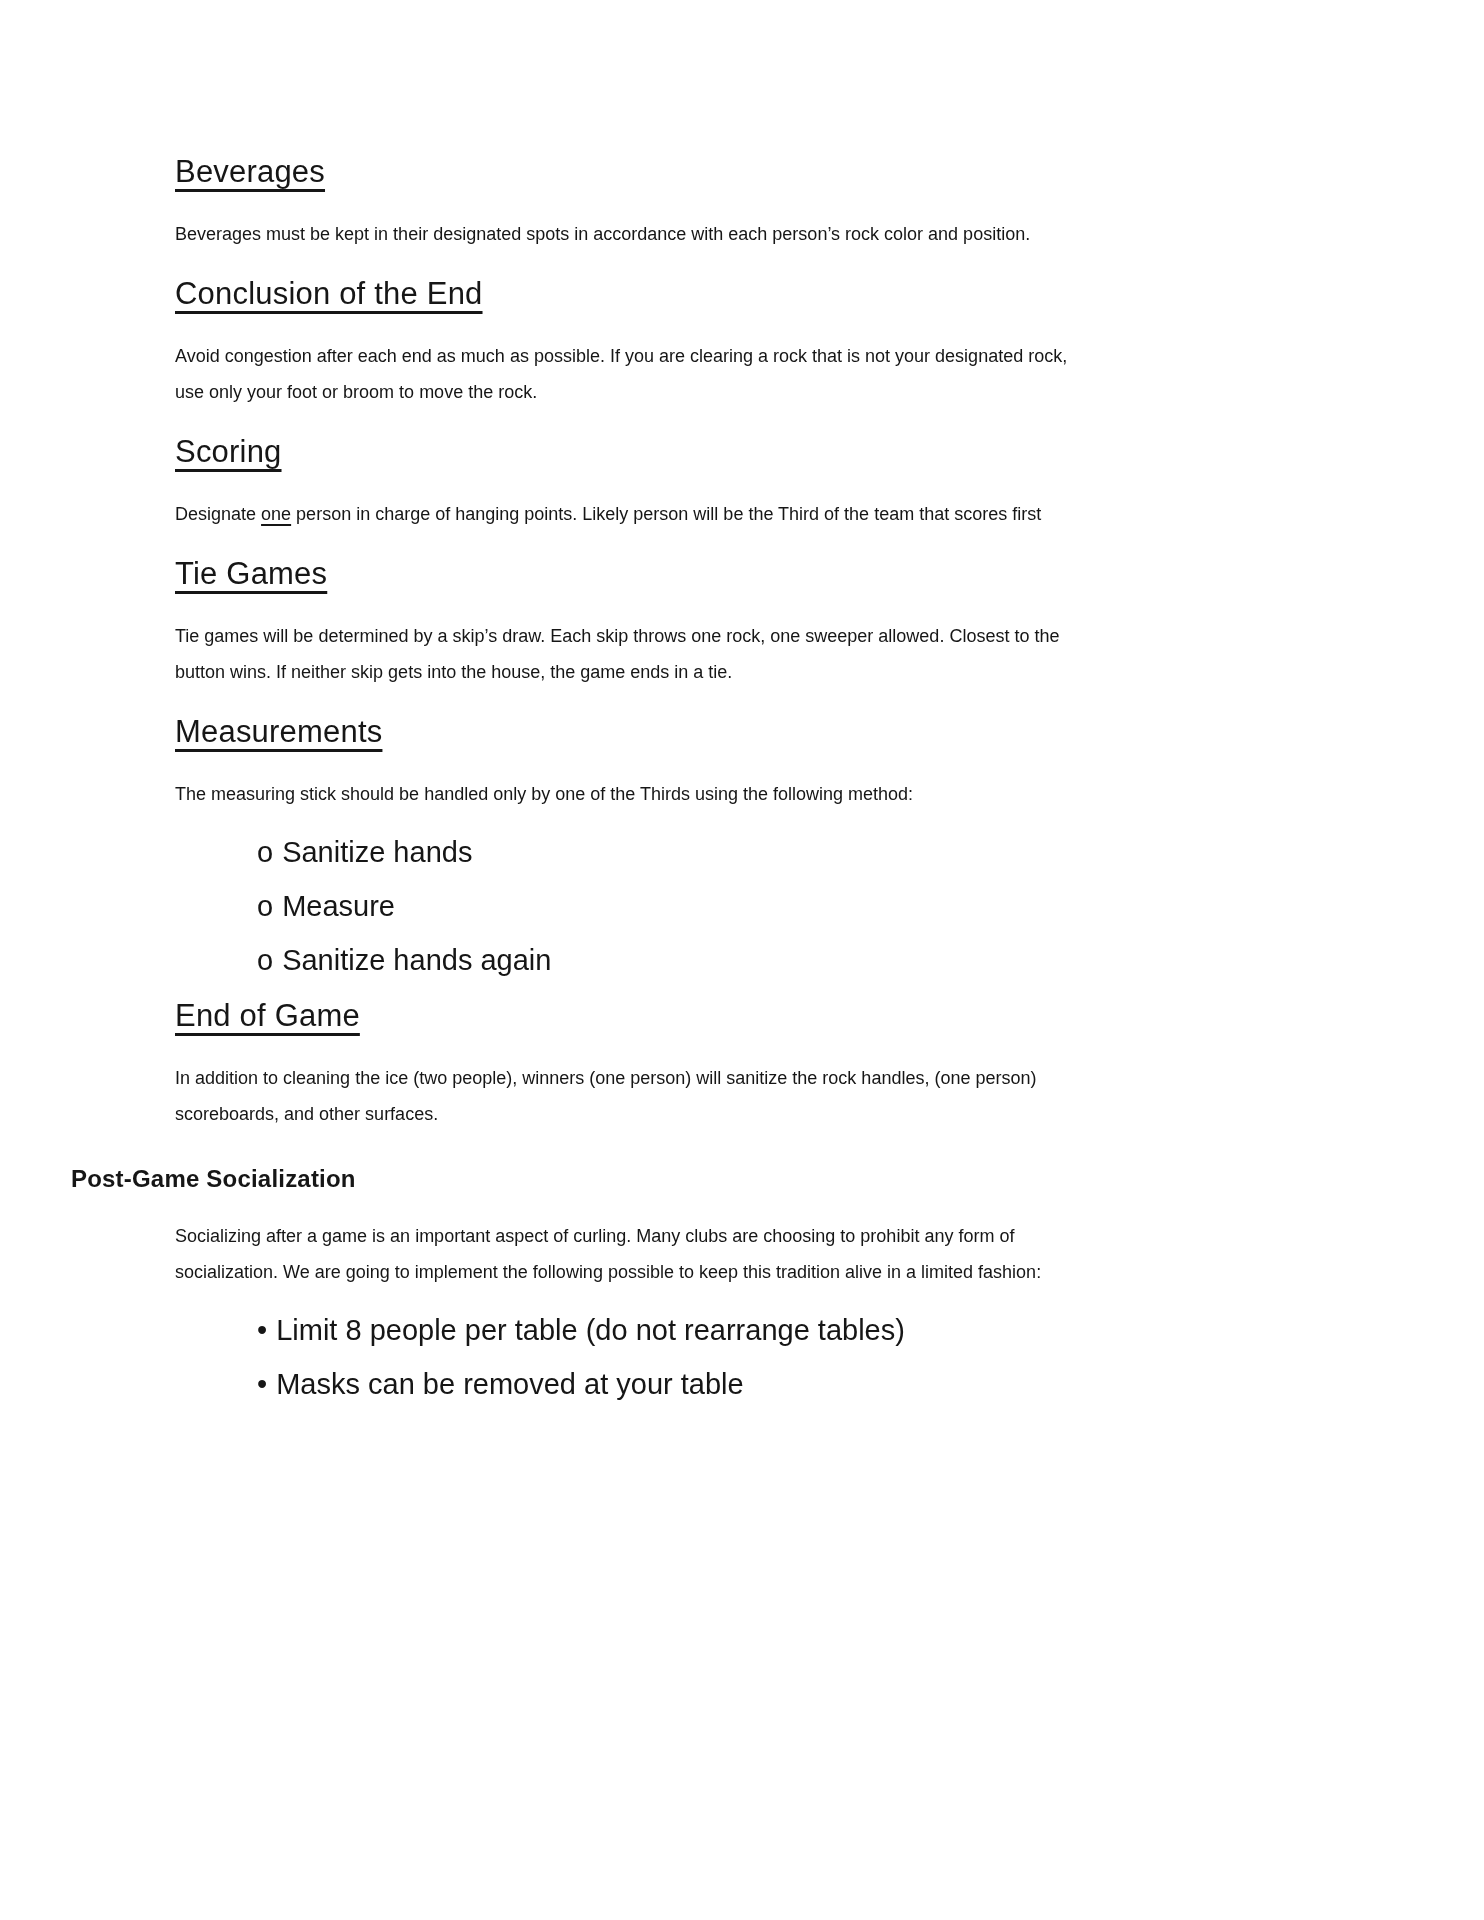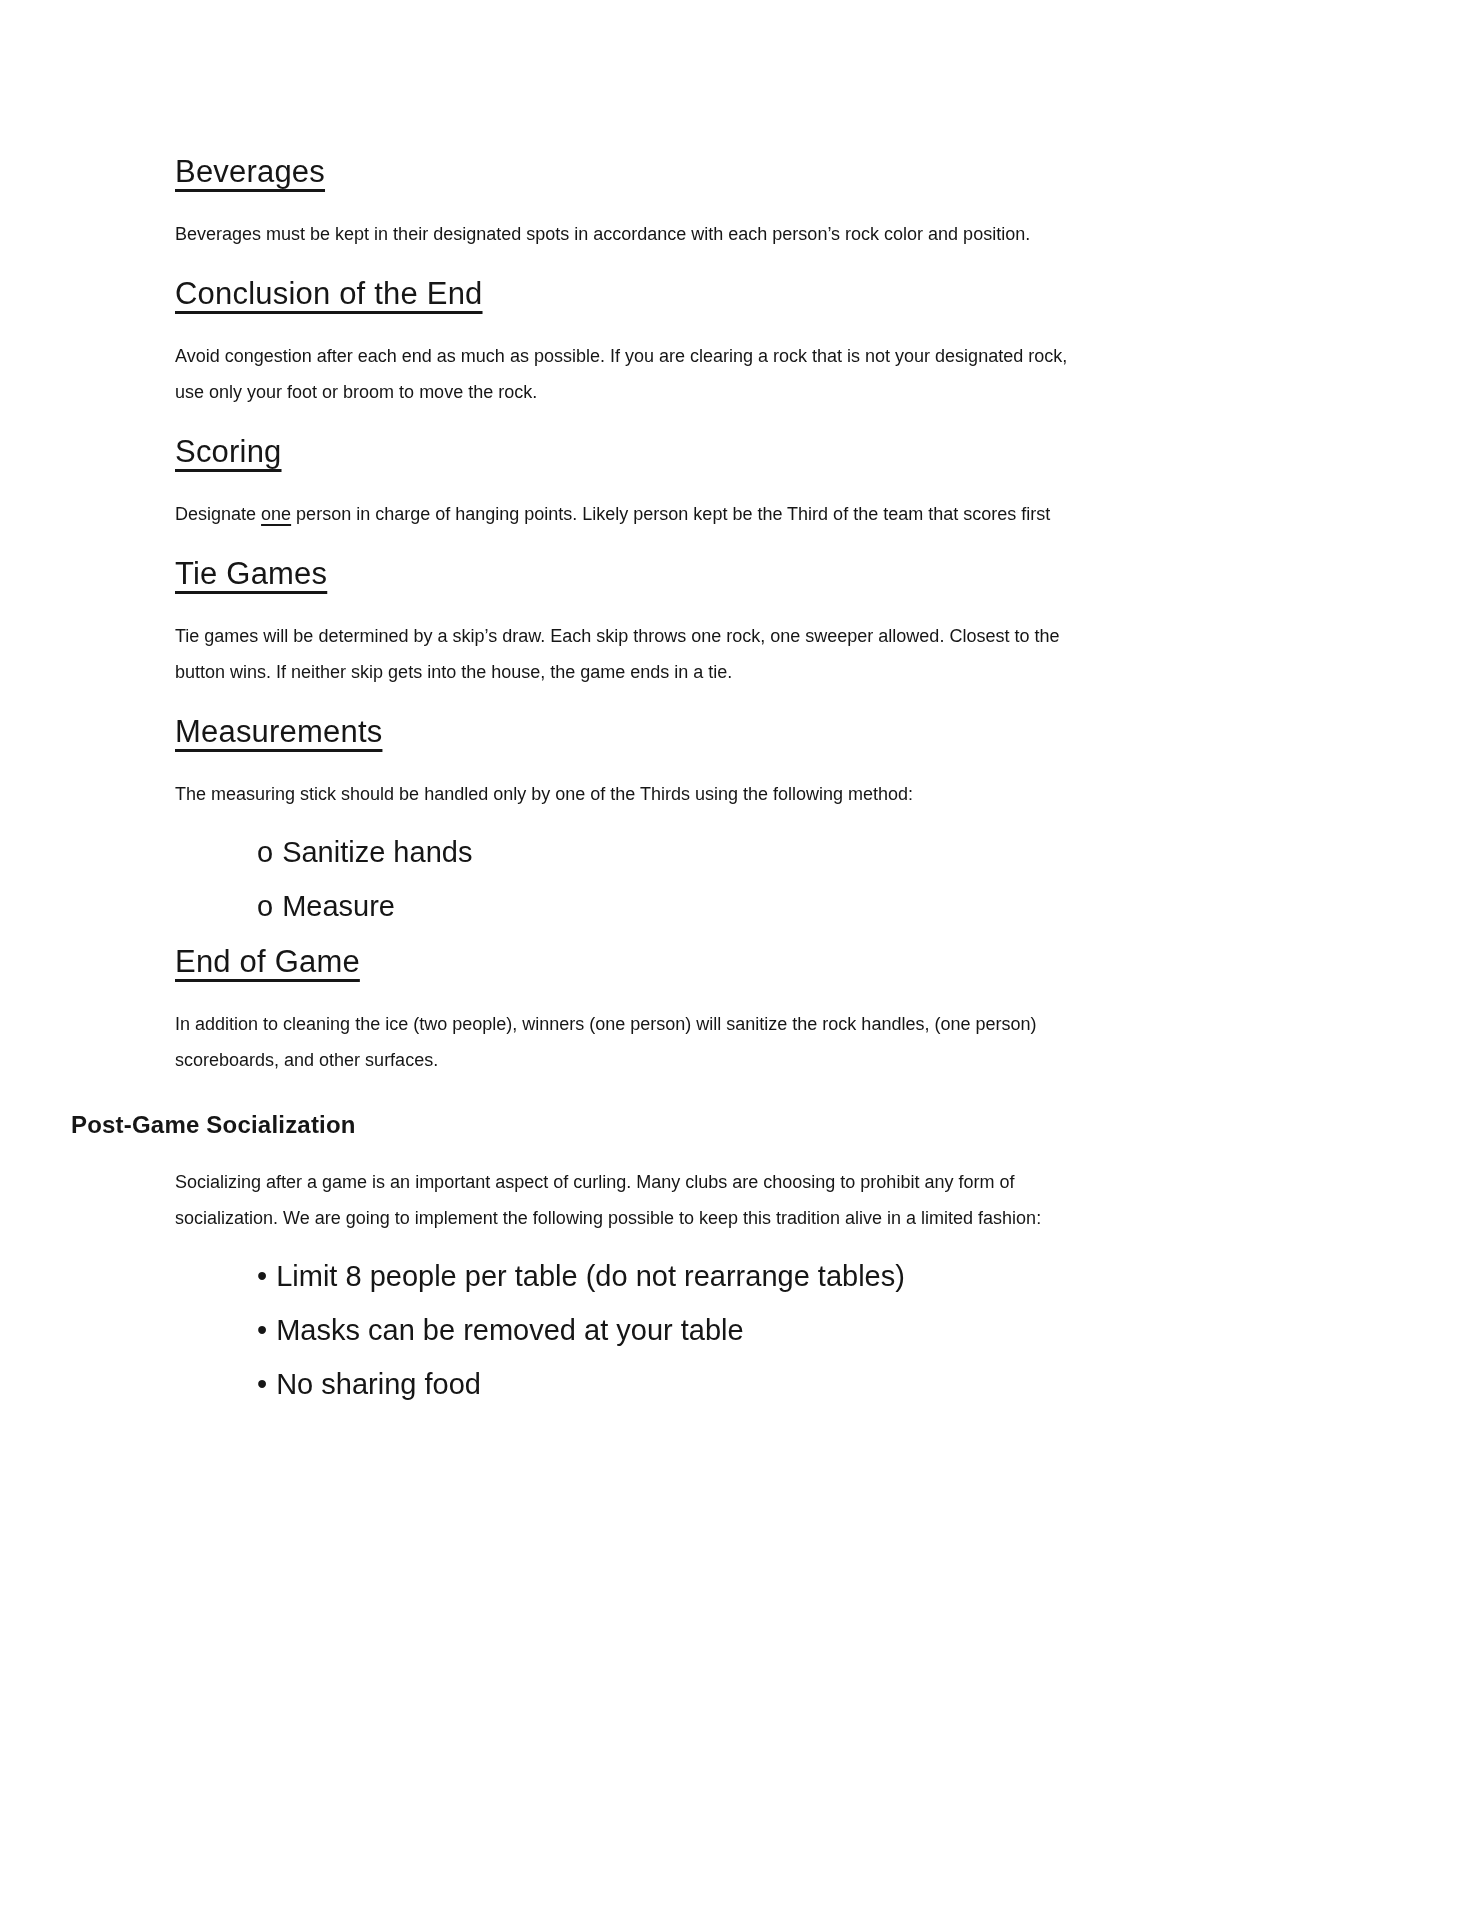--- a/index.html
+++ b/index.html
@@ -63,31 +63,32 @@
   <div class="content">
 
     <h2 class="h2">Beverages</h2>
     <p class="para">Beverages must be kept in their designated spots in accordance with each person’s rock color and position.</p>
 
     <h2 class="h2">Conclusion of the End</h2>
     <p class="para">Avoid congestion after each end as much as possible. If you are clearing a rock that is not your designated rock,
 use only your foot or broom to move the rock.</p>
 
     <h2 class="h2">Scoring</h2>
-    <p class="para"><span>Designate </span><span class="bold-underline">one</span><span> person in charge of hanging points. Likely person kept be the Third of the team that scores first</span></p>
+    <p class="para"><span>Designate </span><span class="bold-underline">one</span><span> person in charge of hanging points. Likely person will be the Third of the team that scores first</span></p>
 
     <h2 class="h2">Tie Games</h2>
     <p class="para">Tie games will be determined by a skip’s draw. Each skip throws one rock, one sweeper allowed. Closest to the
 button wins. If neither skip gets into the house, the game ends in a tie.</p>
 
     <h2 class="h2">Measurements</h2>
     <p class="para">The measuring stick should be handled only by one of the Thirds using the following method:</p>
 
     <div class="list-item"><span class="marker">o</span><span>Sanitize hands</span></div>
     <div class="list-item"><span class="marker">o</span><span>Measure</span></div>
+    <div class="list-item"><span class="marker">o</span><span>Sanitize hands again</span></div>
 
     <h2 class="h2">End of Game</h2>
     <p class="para">In addition to cleaning the ice (two people), winners (one person) will sanitize the rock handles, (one person)
 scoreboards, and other surfaces.</p>
 
     <h1 class="h1">Post-Game Socialization</h1>
     <p class="para">Socializing after a game is an important aspect of curling. Many clubs are choosing to prohibit any form of
 socialization. We are going to implement the following possible to keep this tradition alive in a limited fashion:</p>
 
     <div class="list-item"><span class="marker">•</span><span>Limit 8 people per table (do not rearrange tables)</span></div>

